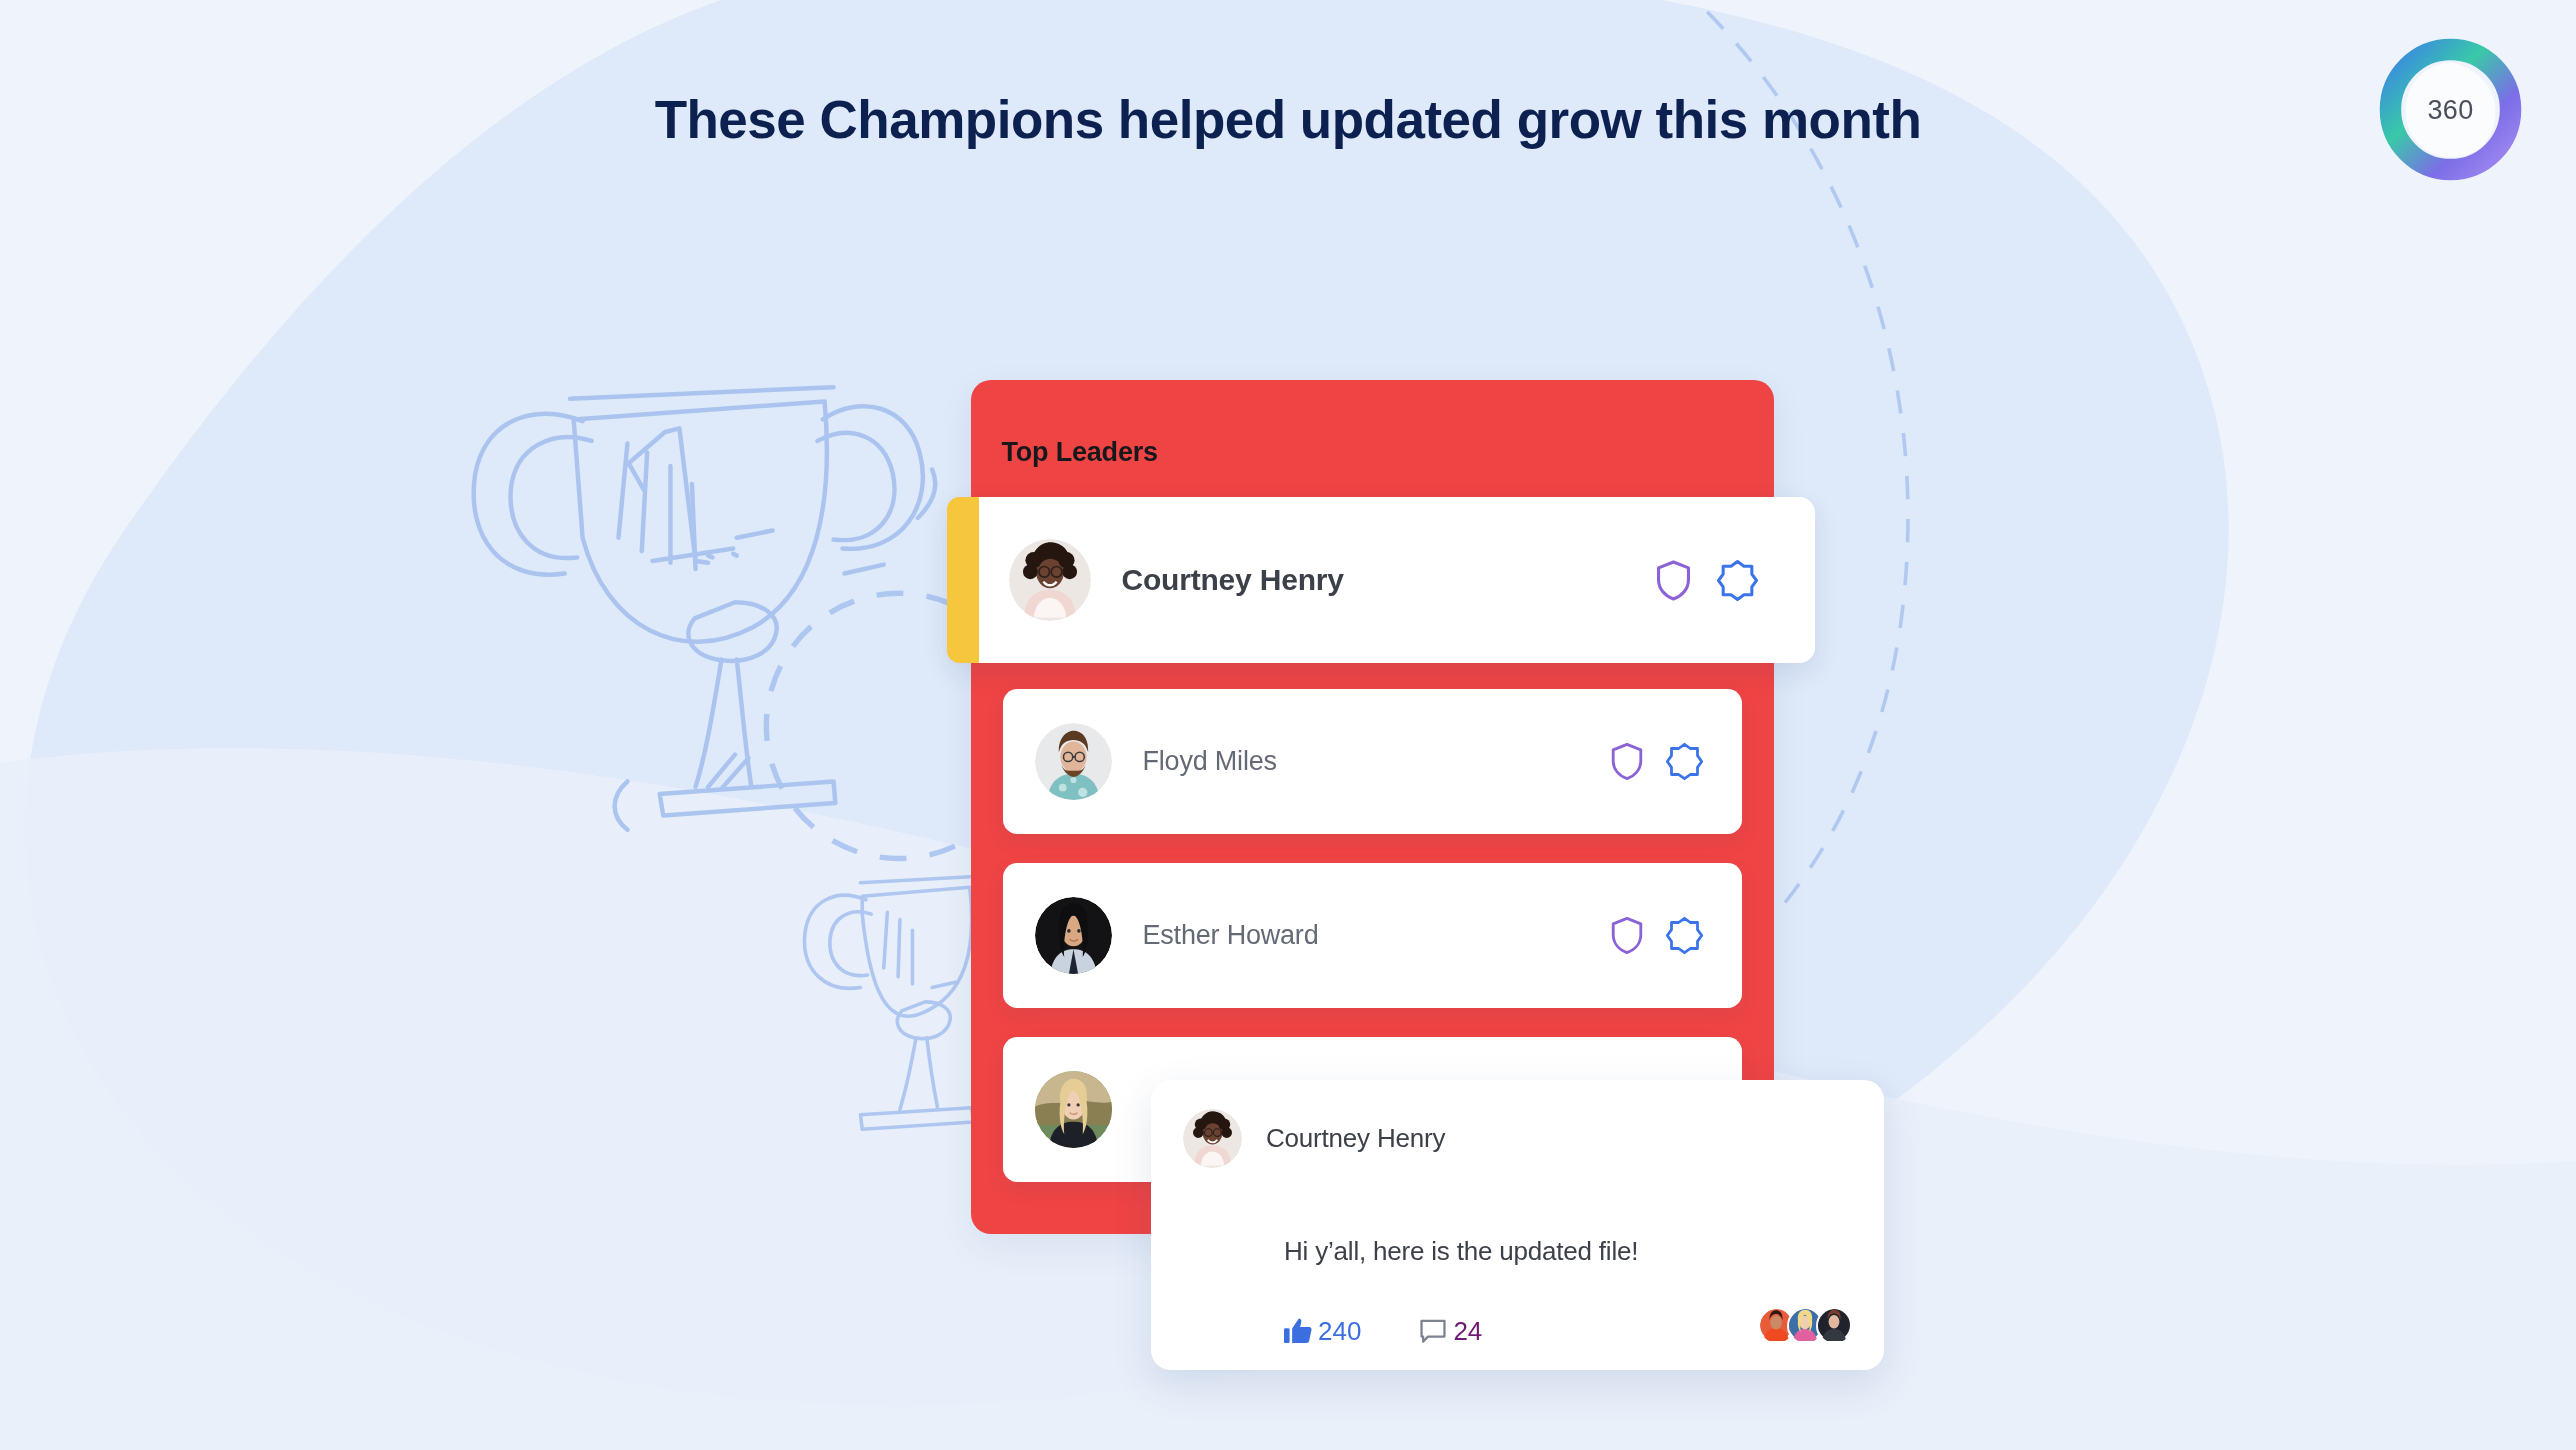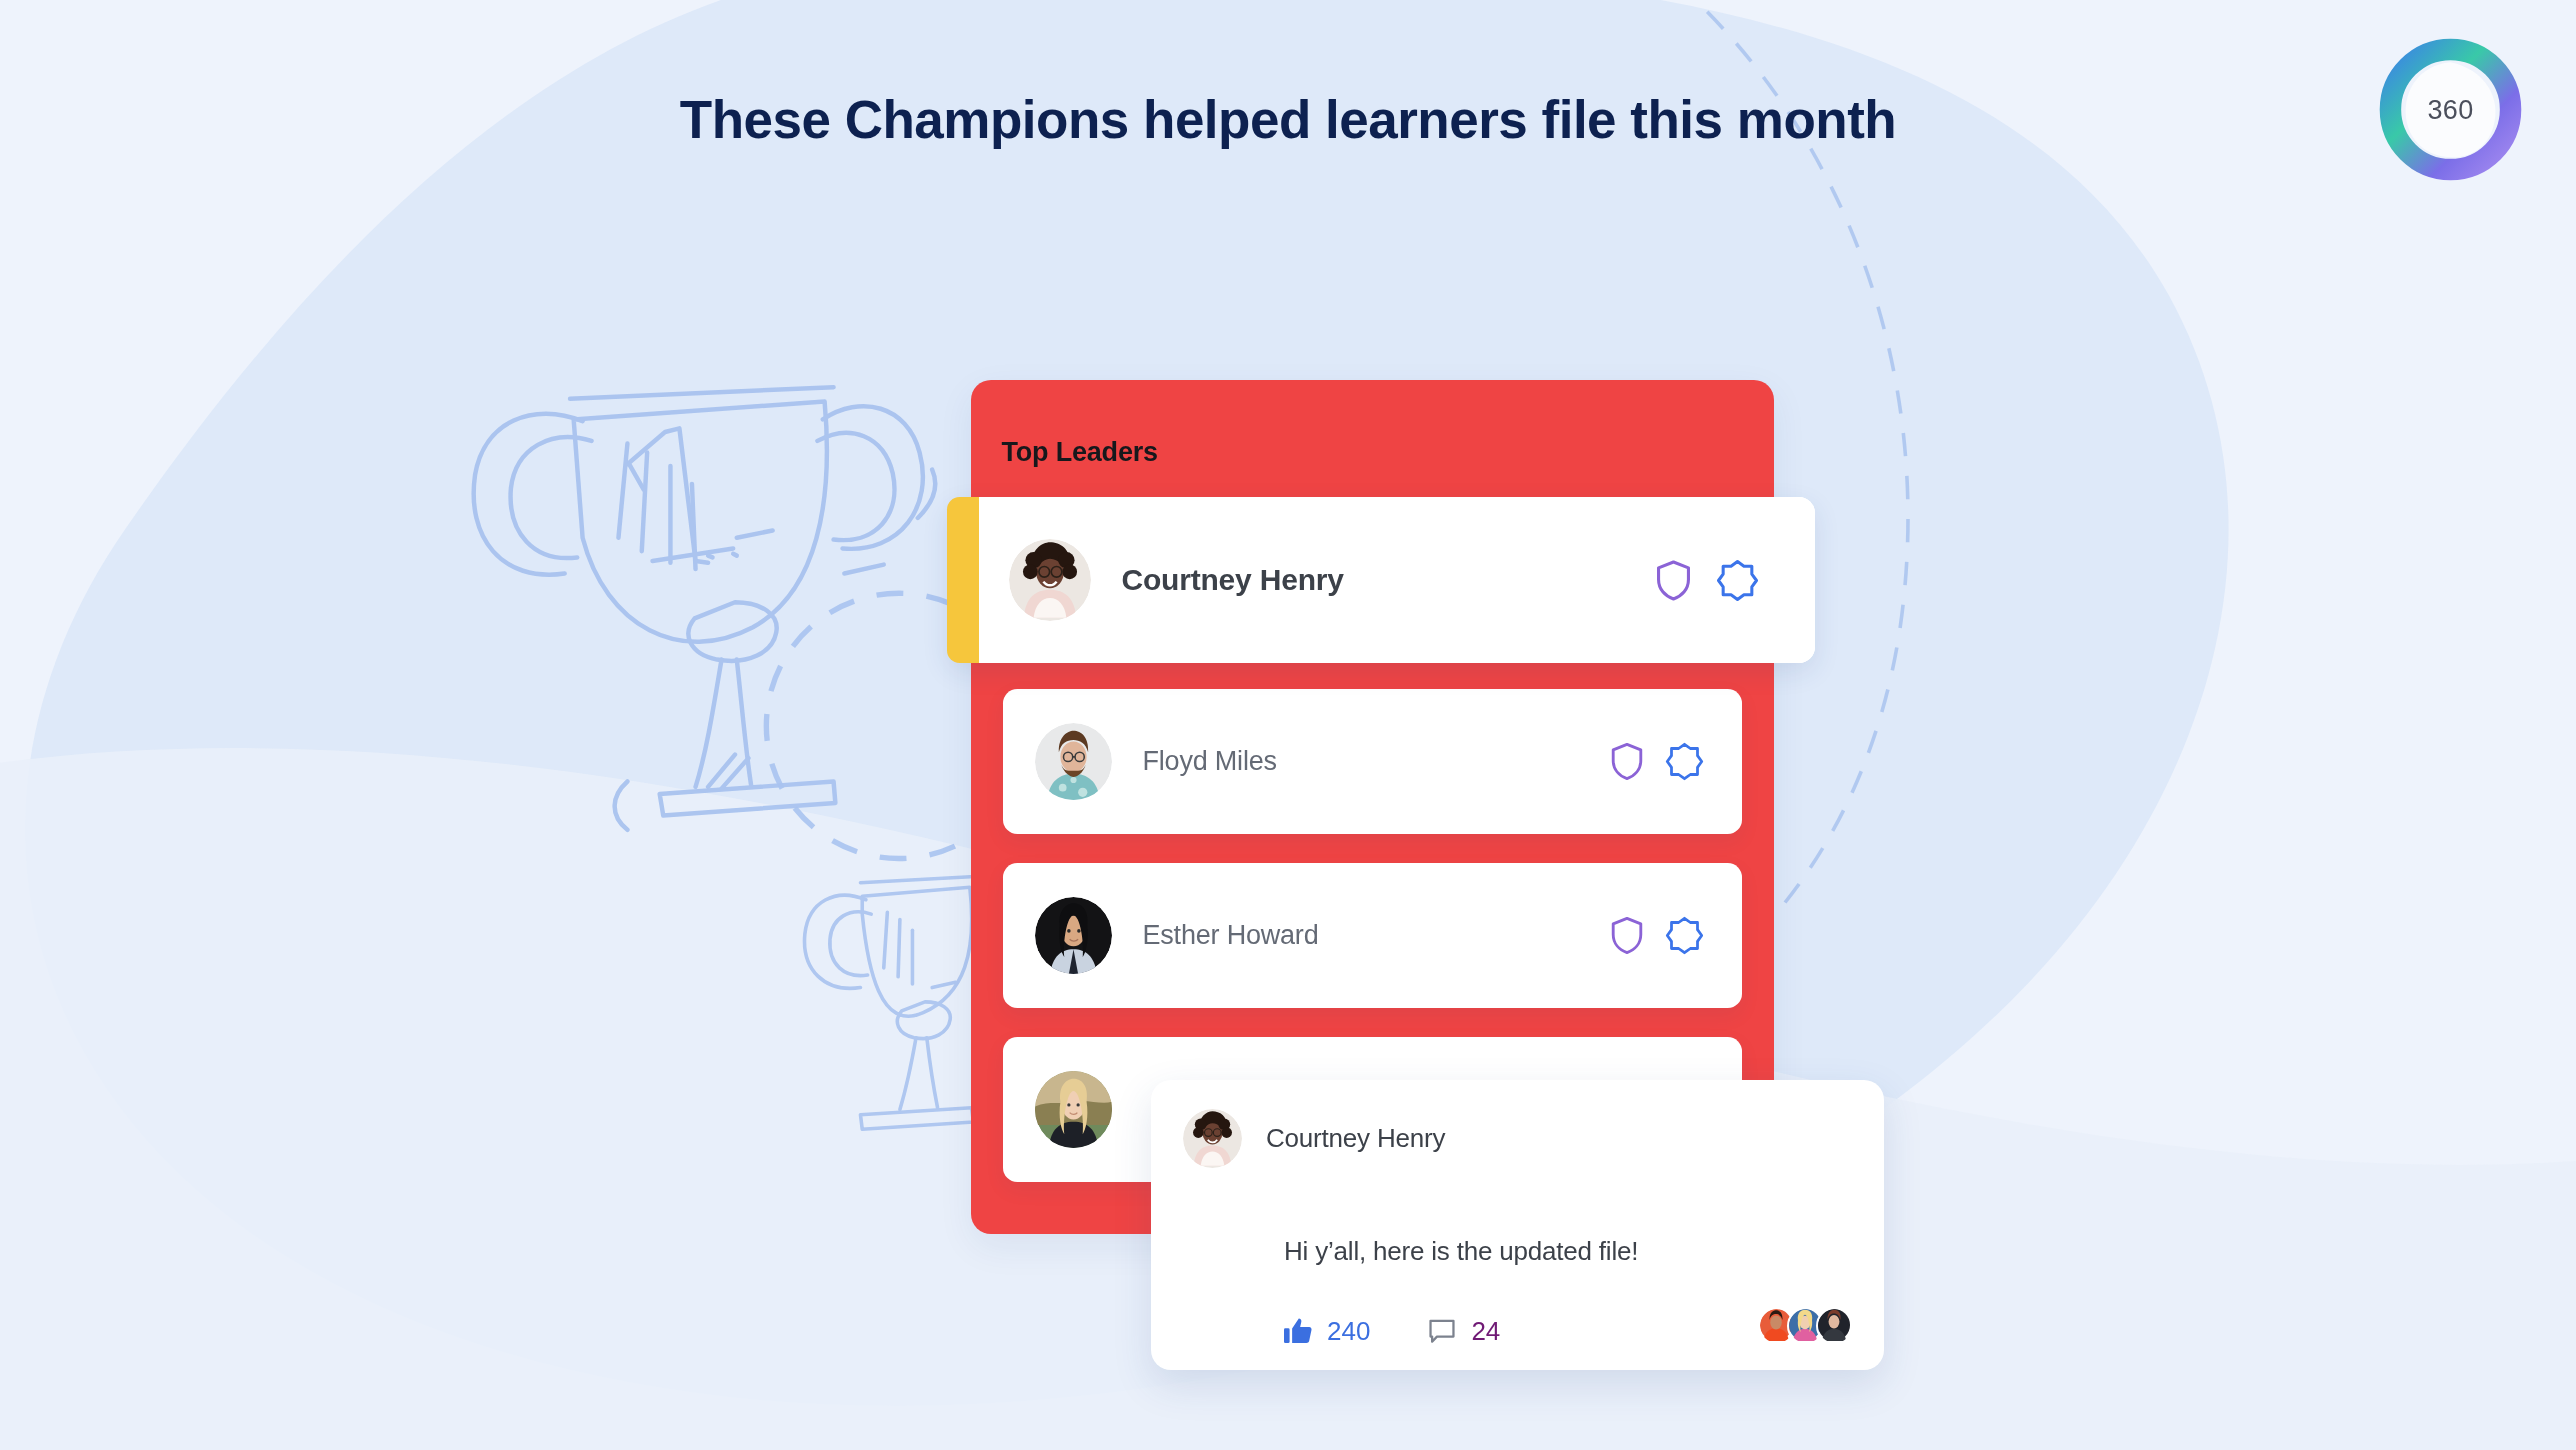--- a/index.html
+++ b/index.html
@@ -216,21 +216,21 @@
     position: absolute;
     left: 131px;
     top: 235px;
     display: flex;
     align-items: center;
     gap: 56px;
   }
   .action-item {
     display: flex;
     align-items: center;
-    gap: 13px;
+    gap: 4px;
     cursor: pointer;
   }
   #like-count { font-size: 26px; color: #3b6fe0; }
   #comment-count { font-size: 26px; color: #701a75; }
 
   #reactor-avatars {
     position: absolute;
     right: 30.5px;
     top: 227px;
     display: flex;
@@ -315,21 +315,21 @@
 
 <div id="logo-badge">
   <svg viewBox="0 0 100 100" width="143" height="143">
     <circle cx="50" cy="50" r="42" fill="none" stroke="url(#logoGrad)" stroke-width="15"></circle>
     <path d="M 50 17 C 74 22 86 42 80 62 C 74 82 54 88 36 80 C 18 72 14 48 24 32 C 30 23 39 18 50 17 Z" fill="#fbfcfe"></path>
   </svg>
   <span class="logo-num">360</span>
 </div>
 
 <div id="headline-block">
-  <h1 id="page-title">These Champions helped learners file this month</h1>
+  <h1 id="page-title">These Champions helped updated grow this month</h1>
 </div>
 
 <div id="leaders-panel">
   <div id="leaders-title">Top Leaders</div>
 
   <div class="leader-row" id="leader-row-0">
     <div class="accent-bar"></div>
     <div class="row-inner">
       <div class="avatar">
         <svg viewBox="0 0 100 100" width="82" height="82">

